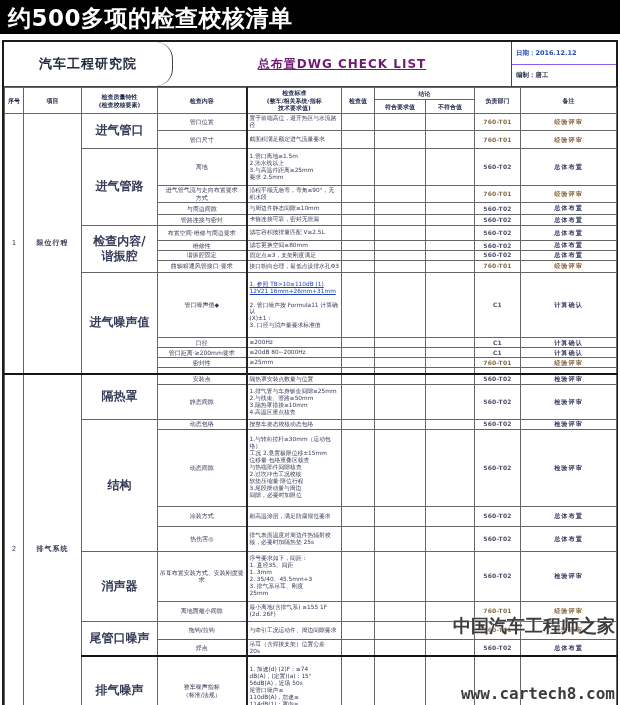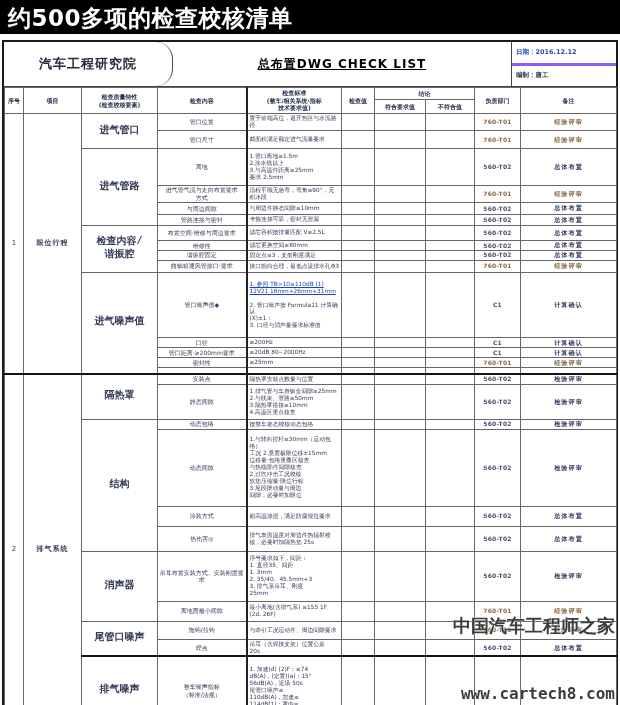--- a/index.html
+++ b/index.html
@@ -7,33 +7,33 @@
         font-family:"DejaVu Sans","Liberation Sans",sans-serif;color:#343a57;}
   
   .titlebar{position:absolute;left:0;top:0;width:620px;height:34px;background:#000;}
   .titlebar span{display:block;padding:3px 0 0 8px;font-size:23px;font-weight:bold;color:#fff;letter-spacing:0.5px;}
   
   .sheet{position:absolute;left:2px;top:40px;width:612px;border:2px solid #1b1b1b;background:#fff;}
   .band{display:flex;height:44px;border-bottom:1px solid #444;}
   .band .org{width:168px;border-right:1px solid #444;display:flex;align-items:center;justify-content:center;
              font-size:13px;font-weight:bold;color:#222a3e;letter-spacing:1px;border-radius:17px;}
   .band .doc{flex:1;border-right:1px solid #444;display:flex;align-items:center;justify-content:center;
-             font-size:12px;font-weight:bold;color:#000000;text-decoration:underline;letter-spacing:1px;}
+             font-size:12px;font-weight:bold;color:#701a75;text-decoration:underline;letter-spacing:1px;}
   .band .meta{width:104px;display:flex;flex-direction:column;}
-  .band .meta .m1{height:22px;border-bottom:3px solid #8b5cf6;font-size:6.5px;color:#2b4db8;
+  .band .meta .m1{height:22px;border-bottom:1px solid #8b5cf6;font-size:6.5px;color:#2b4db8;
                   display:flex;align-items:center;padding-left:4px;font-weight:bold;}
   .band .meta .m2{height:21px;font-size:6.5px;color:#30344e;display:flex;align-items:center;padding-left:4px;font-weight:bold;}
   
   table{border-collapse:collapse;table-layout:fixed;width:612px;}
   td{border:1px solid #666;padding:0 1px;font-size:6px;line-height:1.25;vertical-align:middle;
      text-align:center;overflow:hidden;white-space:pre-line;word-break:break-all;color:#343a57;}
   tr.hd td{font-weight:bold;color:#1d2747;font-size:6px;background:#fff;}
   td.std{text-align:left;font-size:5.8px;padding:1px 2px;line-height:1.2;}
   td.bl{border-left:2px solid #222;}
-  td.grp{font-size:10px;font-weight:bold;font-family:Liberation Mono, monospace;}
+  td.grp{font-size:12px;font-weight:bold;}
   td.vno{font-size:7px;}
   td.vitem{font-size:7px;font-weight:bold;letter-spacing:1px;}
   td.code{font-size:6px;letter-spacing:0.3px;color:#4a4e68;font-weight:bold;}
   td.rmk{font-size:6.2px;color:#3b3f63;font-weight:bold;letter-spacing:1px;}
   td.tan{color:#8a6a45;}
   tr.sep td{border-top:2px solid #151515;}
   .blue{color:#2244bb;text-decoration:underline;display:block;}
   .rest{display:block;}
   
   .wm{position:absolute;right:5px;top:616px;text-align:right;color:#3c3c3c;

